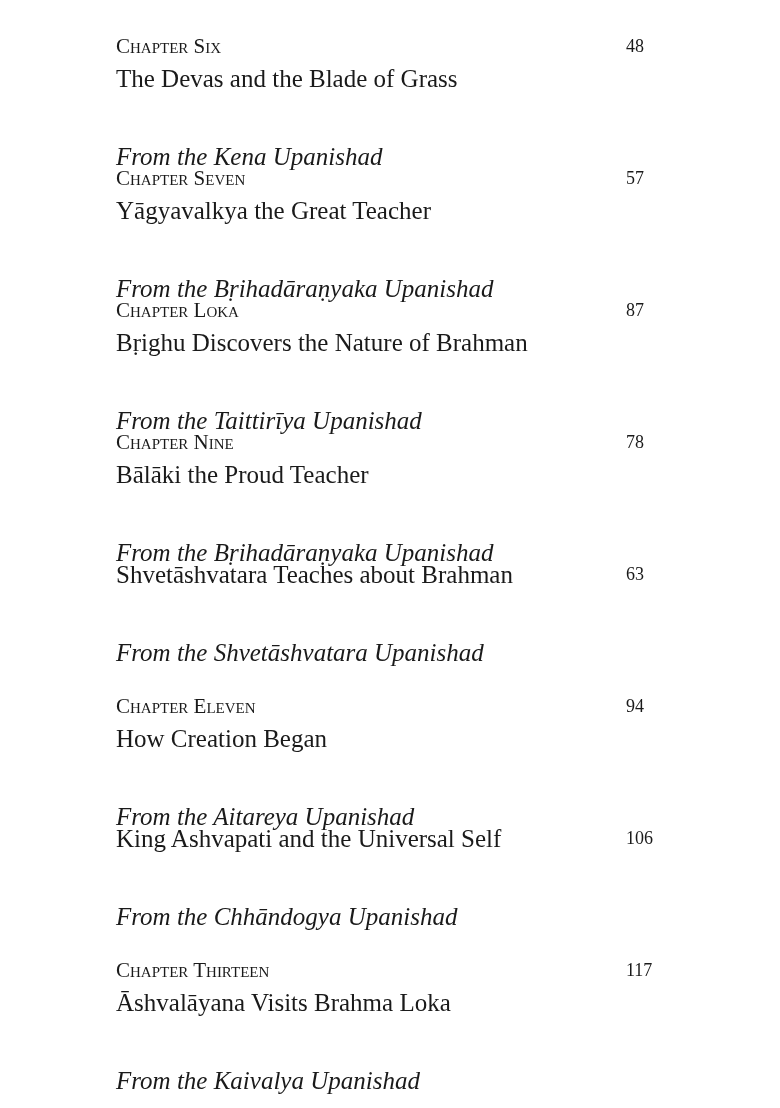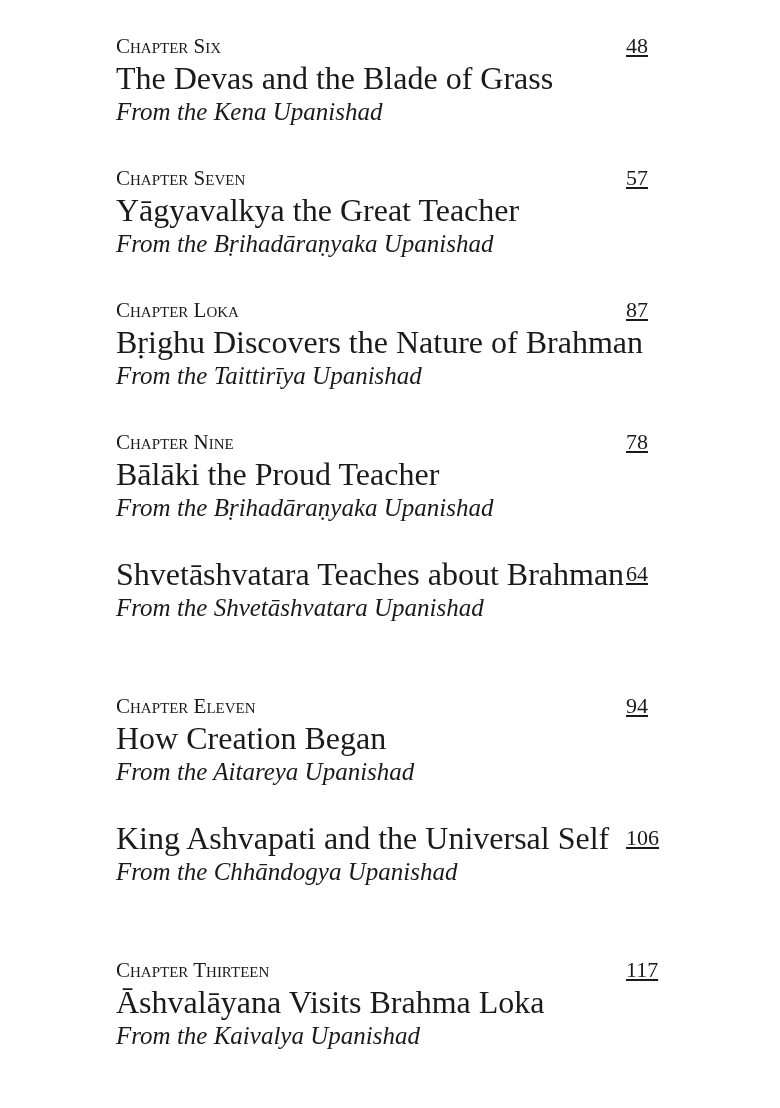--- a/index.html
+++ b/index.html
@@ -30,36 +30,36 @@
       line-height: 32px;
       font-variant: small-caps;
       letter-spacing: 0;
       display: block;
       height: 32px;
     }
     .page-num {
       position: absolute;
       top: 0;
       left: 510px;
-      font-size: 22px;
+      font-size: 18px;
       line-height: 32px;
-      text-decoration: underline;
     }
     .title {
-      font-size: 32px;
+      font-size: 25px;
       line-height: 33px;
       display: block;
       white-space: nowrap;
     }
     .source {
       font-size: 25px;
       line-height: 33px;
       font-style: italic;
       display: block;
       white-space: nowrap;
+      margin-top: 45px;
     }
   </style>
 </head>
 <body>
 
 <div class="toc">
 
   <div class="entry">
     <span class="chapter-label">Chapter Six</span>
     <span class="page-num">48</span>
@@ -82,21 +82,21 @@
   </div>
 
   <div class="entry">
     <span class="chapter-label">Chapter Nine</span>
     <span class="page-num">78</span>
     <span class="title">Bālāki the Proud Teacher</span>
     <span class="source">From the Bṛihadāraṇyaka Upanishad</span>
   </div>
 
   <div class="entry">
-    <span class="page-num">64</span>
+    <span class="page-num">63</span>
     <span class="title">Shvetāshvatara Teaches about Brahman</span>
     <span class="source">From the Shvetāshvatara Upanishad</span>
   </div>
 
   <div class="entry">
     <span class="chapter-label">Chapter Eleven</span>
     <span class="page-num">94</span>
     <span class="title">How Creation Began</span>
     <span class="source">From the Aitareya Upanishad</span>
   </div>

